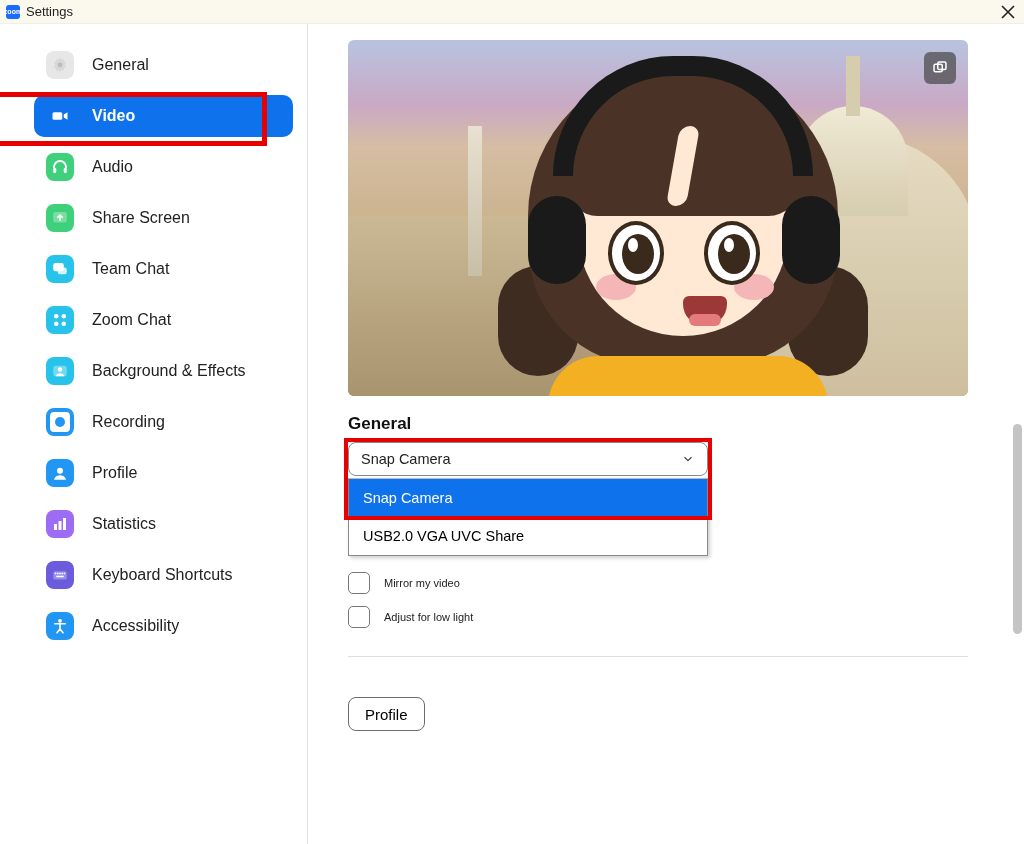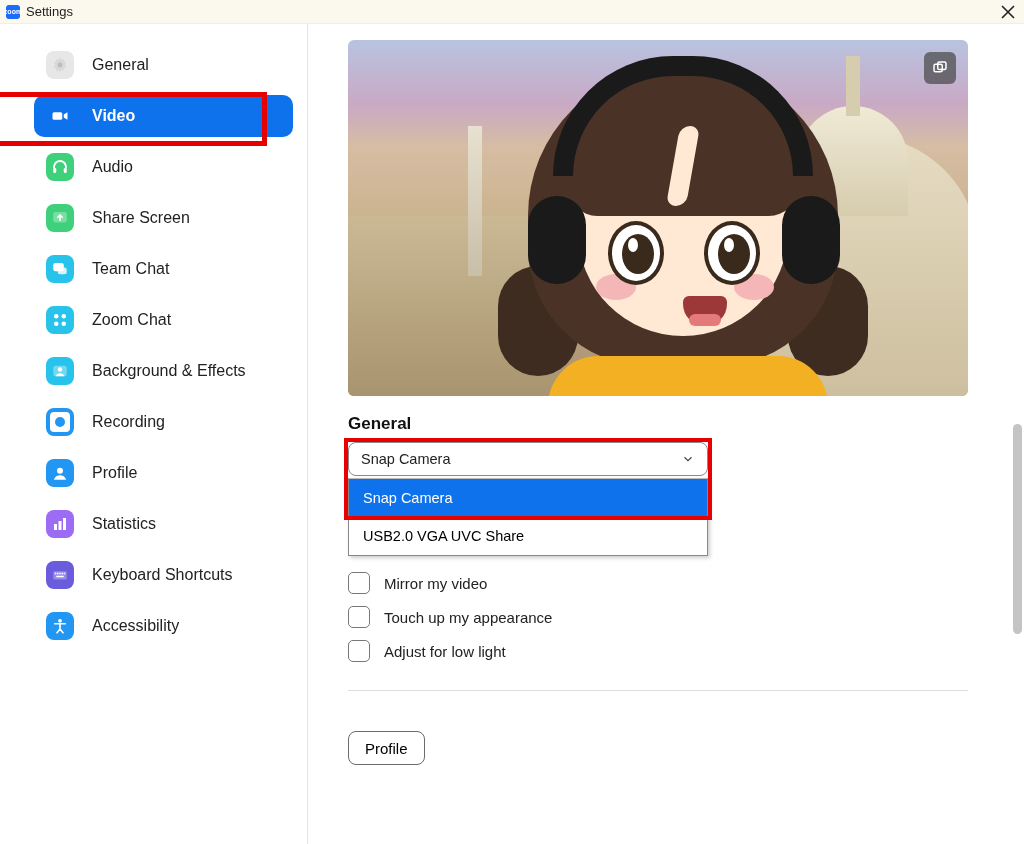--- a/index.html
+++ b/index.html
@@ -89,21 +89,21 @@
   .dropdown { position:absolute; top:36px; left:0; width:360px; background:#fff; border:1px solid #888; border-top:1px solid #bbb; box-shadow: 2px 2px 4px rgba(0,0,0,.2); }
   .dropdown .opt { height:38px; display:flex; align-items:center; padding:0 14px; font-size:14.5px; cursor:pointer; }
   .dropdown .opt.sel { background:#0e72ec; color:#fff; }
   .red-box-select { position:absolute; border:4px solid #e60000; pointer-events:none; }
 
   
   .check-row { display:flex; align-items:center; margin-top: 12px; }
   .check-row .box { width:22px; height:22px; border:1.5px solid #777; border-radius:5px; margin-right:14px; background:#fff; cursor:pointer; display:flex; align-items:center; justify-content:center;}
   .check-row .box.checked { background:#0e72ec; border-color:#0e72ec; }
   .check-row .box.checked svg { width:14px; height:14px; stroke:#fff; stroke-width:3; fill:none; }
-  .check-row .lbl { font-size:15px; color:#222; }
+  .check-row .lbl { font-size:11px; color:#222; }
 
   hr.div { border:none; border-top:1px solid #ddd; margin: 28px 0 18px 0; width: 620px;}
 
   .adv-btn { margin-top:22px; height:34px; padding:0 16px; border:1px solid #6b6b6b; border-radius:8px; background:#fff; font-size:15px; cursor:pointer; }
 
   
   .scroll-thumb { position:absolute; right:2px; top:400px; width:9px; height:210px; background:#c4c4c4; border-radius:5px; }
 
   svg.icon{width:18px;height:18px;}
 </style>
@@ -309,24 +309,20 @@
     </div>
 
     <div style="height:84px;"></div>
 
     <div class="check-row">
       <div class="box"></div>
       <span class="lbl">Mirror my video</span>
     </div>
     <div class="check-row">
       <div class="box"></div>
-      <span class="lbl">Touch up my appearance</span>
-    </div>
-    <div class="check-row">
-      <div class="box"></div>
       <span class="lbl">Adjust for low light</span>
     </div>
 
     <hr class="div">
 
 
     <button class="adv-btn">Profile</button>
 
     <div class="scroll-thumb"></div>
   </div>

